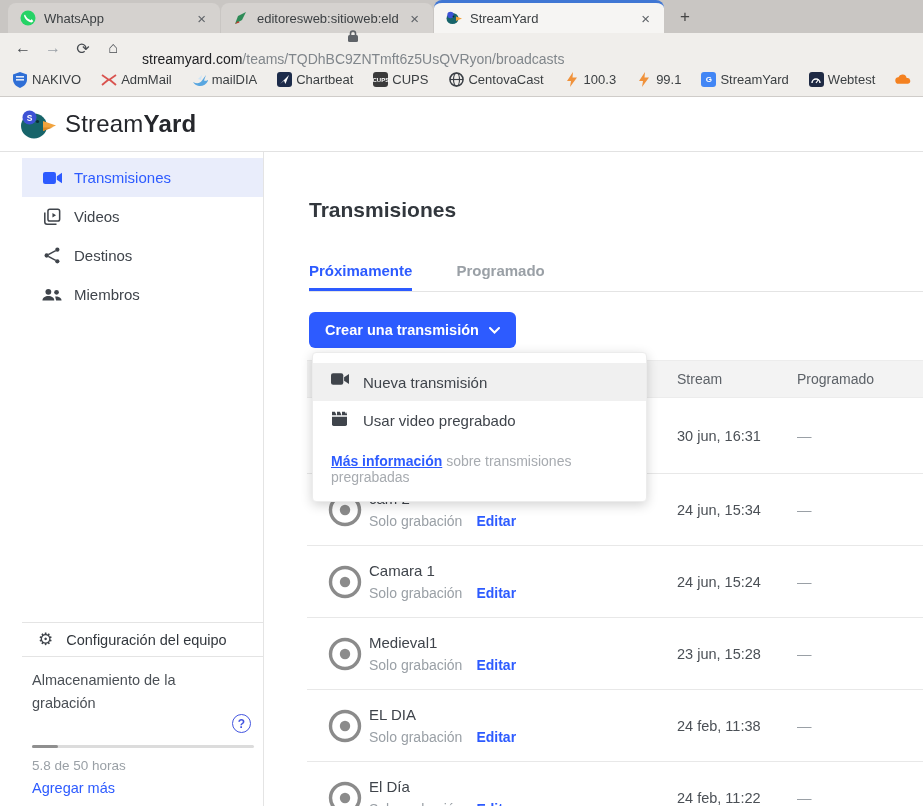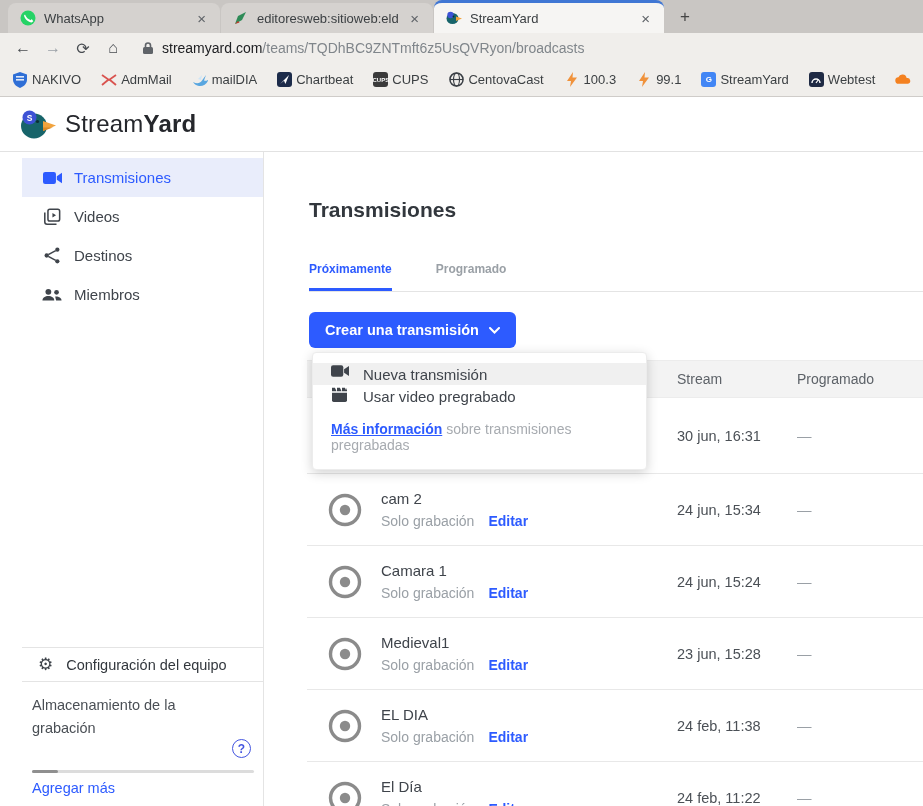--- a/index.html
+++ b/index.html
@@ -16,21 +16,21 @@
   .tab .tab-close { color:#5f6368; font-size:15px; line-height:1; padding:1px 4px; border-radius:8px; }
   .tab.active { background:#f6f5f3; border-top:3px solid #4077d4; height:33px; width:230px; }
   .newtab { width:26px; height:26px; margin:0 0 3px 8px; display:flex; align-items:center; justify-content:center;
             font-size:17px; color:#454545; border-radius:50%; }
   .favicon { width:16px; height:16px; flex:0 0 16px; display:inline-flex; align-items:center; justify-content:center; }
 
   .toolbar { height:30px; background:#f0eeeb; display:flex; align-items:center; padding:0 10px; gap:4px; }
   .navbtn { width:26px; height:26px; display:flex; align-items:center; justify-content:center;
             font-size:16px; color:#474b50; border-radius:50%; }
   .navbtn.disabled { color:#9aa0a6; }
-  .omnibox { display:flex; align-items:center; gap:8px; margin-left:12px; font-size:14px; }
+  .omnibox { display:flex; align-items:center; gap:8px; margin-left:12px; font-size:14px;flex-direction:column; }
   .lock-ic { width:12px; height:14px; }
   .url-domain { color:#202124; }
   .url-path { color:#80868b; }
 
   .bookmarks { height:34px; background:#f0eeeb; border-bottom:1px solid #cfccc9; display:flex; align-items:center;
                padding:0 12px; gap:20px; }
   .bm { display:flex; align-items:center; gap:4px; font-size:13px; color:#3c4043; white-space:nowrap; }
   .bm-ic { width:16px; height:16px; display:inline-flex; align-items:center; justify-content:center; }
   .sq { width:15px; height:15px; border-radius:3px; display:inline-flex; align-items:center; justify-content:center;
         color:#fff; font-size:6px; font-weight:bold; }
@@ -62,44 +62,44 @@
                color:#4355e0; font-size:12px; font-weight:bold; display:flex; align-items:center; justify-content:center; }
   .pbar { margin-top:12px; height:3px; background:#dcdcdc; border-radius:2px; width:222px; }
   .pfill { height:3px; background:#8f8f8f; border-radius:2px; }
   .usage { margin-top:10px; font-size:13.5px; color:#9aa0a6; }
   .addmore { margin-top:7px; font-size:14.5px; color:#2d5bff; cursor:pointer; }
 
   
   .main { position:relative; flex:1; background:#fff; overflow:hidden; }
   .page-title { margin:46px 0 0 45px; font-size:21px; font-weight:bold; color:#32373d; }
   .tabsrow { margin:40px 0 0 45px; height:30px; display:flex; gap:44px; border-bottom:1px solid #e4e4e4; }
-  .ptab { font-size:12px; font-weight:bold; color:#9aa0a6; padding-bottom:12px; cursor:pointer; }
+  .ptab { font-size:15px; font-weight:bold; color:#9aa0a6; padding-bottom:12px; cursor:pointer; }
   .ptab.active { color:#2d5bff; border-bottom:3px solid #2d5bff; }
   .create-btn { margin:20px 0 0 45px; height:36px; background:#2d5bff; color:#fff; border:none; border-radius:6px;
                 font-size:14.5px; font-weight:bold; padding:0 16px; display:inline-flex; align-items:center; gap:10px;
                 font-family:inherit; cursor:pointer; }
 
   .theader { margin:12px 0 0 43px; height:38px; background:#f3f3f3; border-top:1px solid #ececec; border-bottom:1px solid #ececec;
              display:grid; grid-template-columns:370px 120px 1fr; align-items:center; font-size:14px; color:#5d6268; }
   .theader .h-created { grid-column:2; }
   .trow { margin-left:43px; height:72px; border-bottom:1px solid #e8e8e8; display:grid;
           grid-template-columns:370px 120px 1fr; align-items:center; }
   .trow.first { height:76px; }
-  .cell-main { display:flex; align-items:center; gap:16px; padding-left:18px; }
+  .cell-main { display:flex; align-items:center; gap:4px; padding-left:18px; }
   .rec { width:40px; height:40px; flex:0 0 40px; }
   .row-title { font-size:15px; color:#3f444b; }
   .row-sub { margin-top:6px; font-size:14px; color:#9aa0a6; display:flex; gap:14px; }
   .edit { color:#2d5bff; font-weight:bold; cursor:pointer; }
   .cell-created { font-size:14.5px; color:#4b5056; }
   .cell-sched { font-size:14.5px; color:#9aa0a6; }
 
   
   .dropdown { position:absolute; left:48px; top:200px; width:335px; background:#fff; border:1px solid #ececec;
               border-radius:4px; box-shadow:0 3px 12px rgba(0,0,0,.18); z-index:5; padding:10px 0 4px; }
-  .dd-item { height:22px; display:flex; align-items:center; gap:14px; padding-left:18px; font-size:15px; color:#3f444b; cursor:pointer; }
+  .dd-item { height:38px; display:flex; align-items:center; gap:14px; padding-left:18px; font-size:15px; color:#3f444b; cursor:pointer; }
   .dd-item.hover { background:#f0f0f0; }
   .dd-item .dico { width:18px; height:18px; color:#3f444b; }
   .dd-link { padding:14px 18px 12px; font-size:14px; color:#a7abb0; }
   .dd-link .lnk { color:#2d5bff; text-decoration:underline; font-weight:bold; cursor:pointer; }
   svg { display:block; }
 </style>
 </head>
 <body>
 
 <div class="screen">
@@ -313,20 +313,21 @@
           <span>Configuración del equipo</span>
         </div>
         <div class="storage">
           <div class="storage-head">
             <span class="storage-label">Almacenamiento de la grabación</span>
             <span class="help-circ">?</span>
           </div>
           <div class="pbar">
             <div class="pfill" style="width:11.6%"></div>
           </div>
+          <div class="usage">5.8 de 50 horas</div>
           <div class="addmore">Agregar más</div>
         </div>
       </div>
     </div>
 
     <div class="main">
       <h1 class="page-title">Transmisiones</h1>
 
       <div class="tabsrow">
         <span class="ptab active">Próximamente</span>

